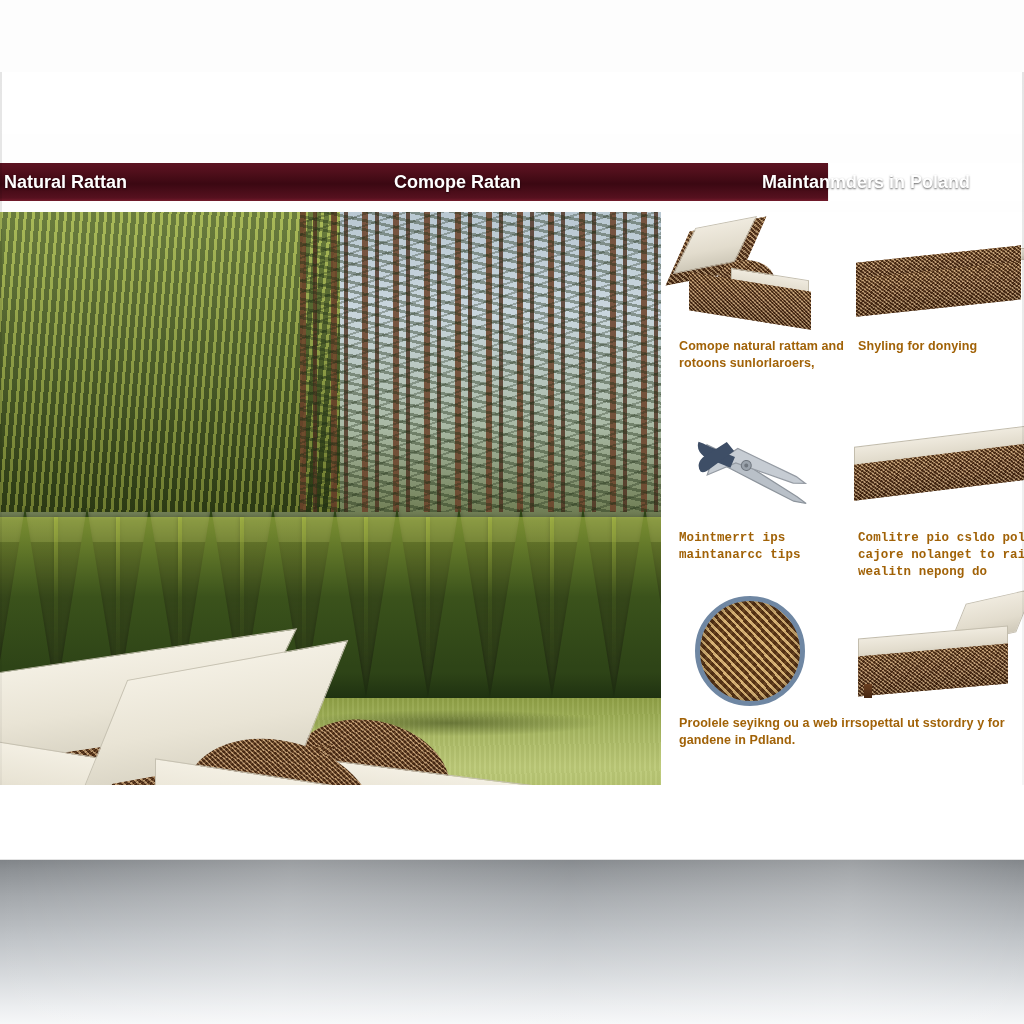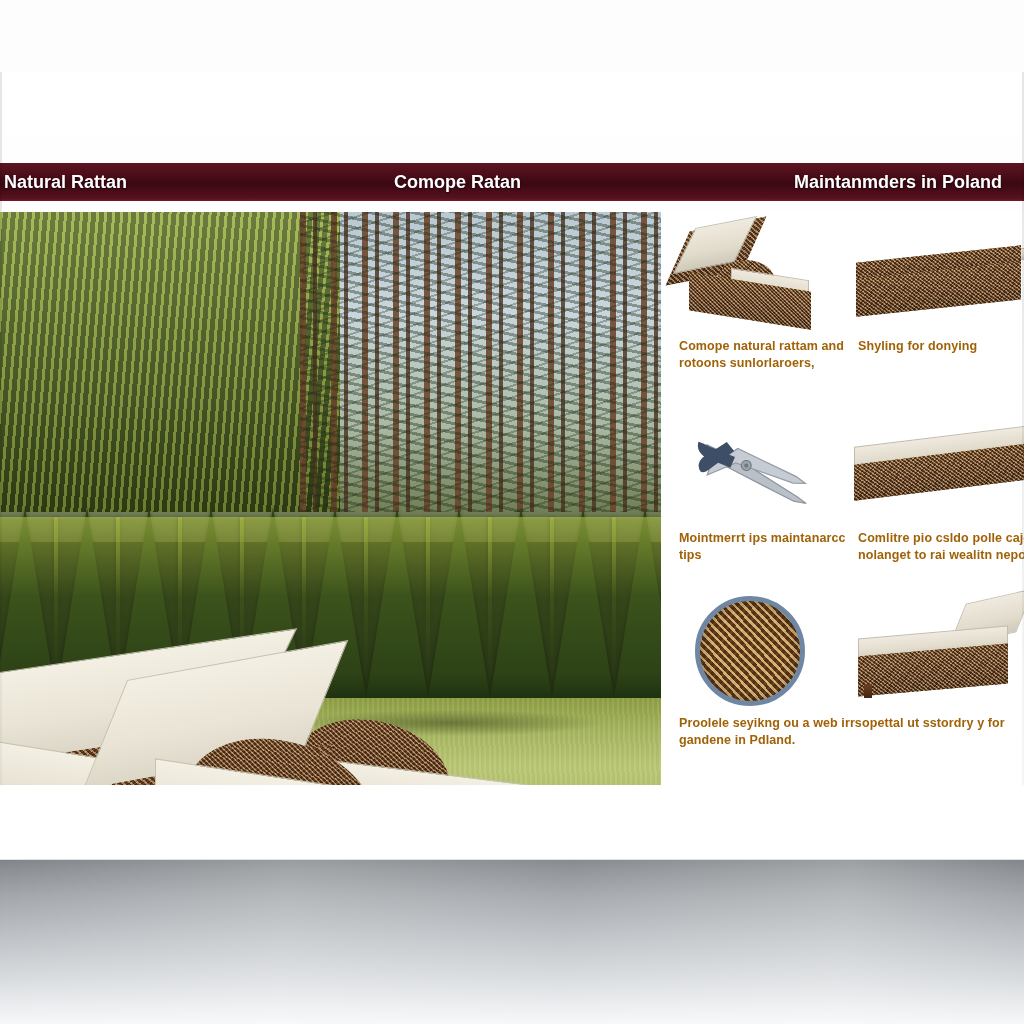--- a/index.html
+++ b/index.html
@@ -55,39 +55,39 @@
     position: absolute;
     top: 134px; left: 0;
     width: 1024px; height: 29px;
     background: #fefefe;
   }
 
   
   .nav-bar {
     position: absolute;
     top: 163px; left: 0;
-    width: 1024px;
+    width: 828px;
     height: 38px;
     background: linear-gradient(180deg, #5c1422 0%, #54101d 18%, #3b0812 55%, #56111f 92%, #731a2b 100%);
     display: flex;
     align-items: center;
     box-shadow: 0 1px 1px rgba(0,0,0,0.3);
   }
   .nav-item {
     color: #ffffff;
     font-size: 18px;
     font-weight: bold;
     white-space: nowrap;
     text-shadow: 0 1px 2px rgba(0,0,0,0.6);
     cursor: pointer;
     padding: 2px 4px;
   }
   .nav-item-0 { position: absolute; left: 0px; }
   .nav-item-1 { position: absolute; left: 390px; }
-  .nav-item-2 { position: absolute; left: 790px; }
+  .nav-item-2 { position: absolute; left: 758px; }
 
   
   .strip-2 {
     position: absolute;
     top: 201px; left: 0;
     width: 1024px; height: 11px;
     background: #fefefe;
   }
 
   
@@ -284,21 +284,21 @@
     height: 573px;
     background: #ffffff;
   }
   .thumb-row {
     position: absolute;
     left: 0;
     width: 359px;
     display: flex;
   }
   .thumb-row-0 { top: 8px;   height: 180px; }
-  .thumb-row-1 { top: 200px; height: 160px; }
+  .thumb-row-1 { top: 200px; height: 160px; font-family: Liberation Mono, monospace; }
   .thumb-row-2 { top: 378px; height: 190px; }
 
   .thumb-cell {
     position: relative;
     width: 179px;
     height: 100%;
     padding: 0 4px;
   }
   .thumb-art {
     position: relative;

